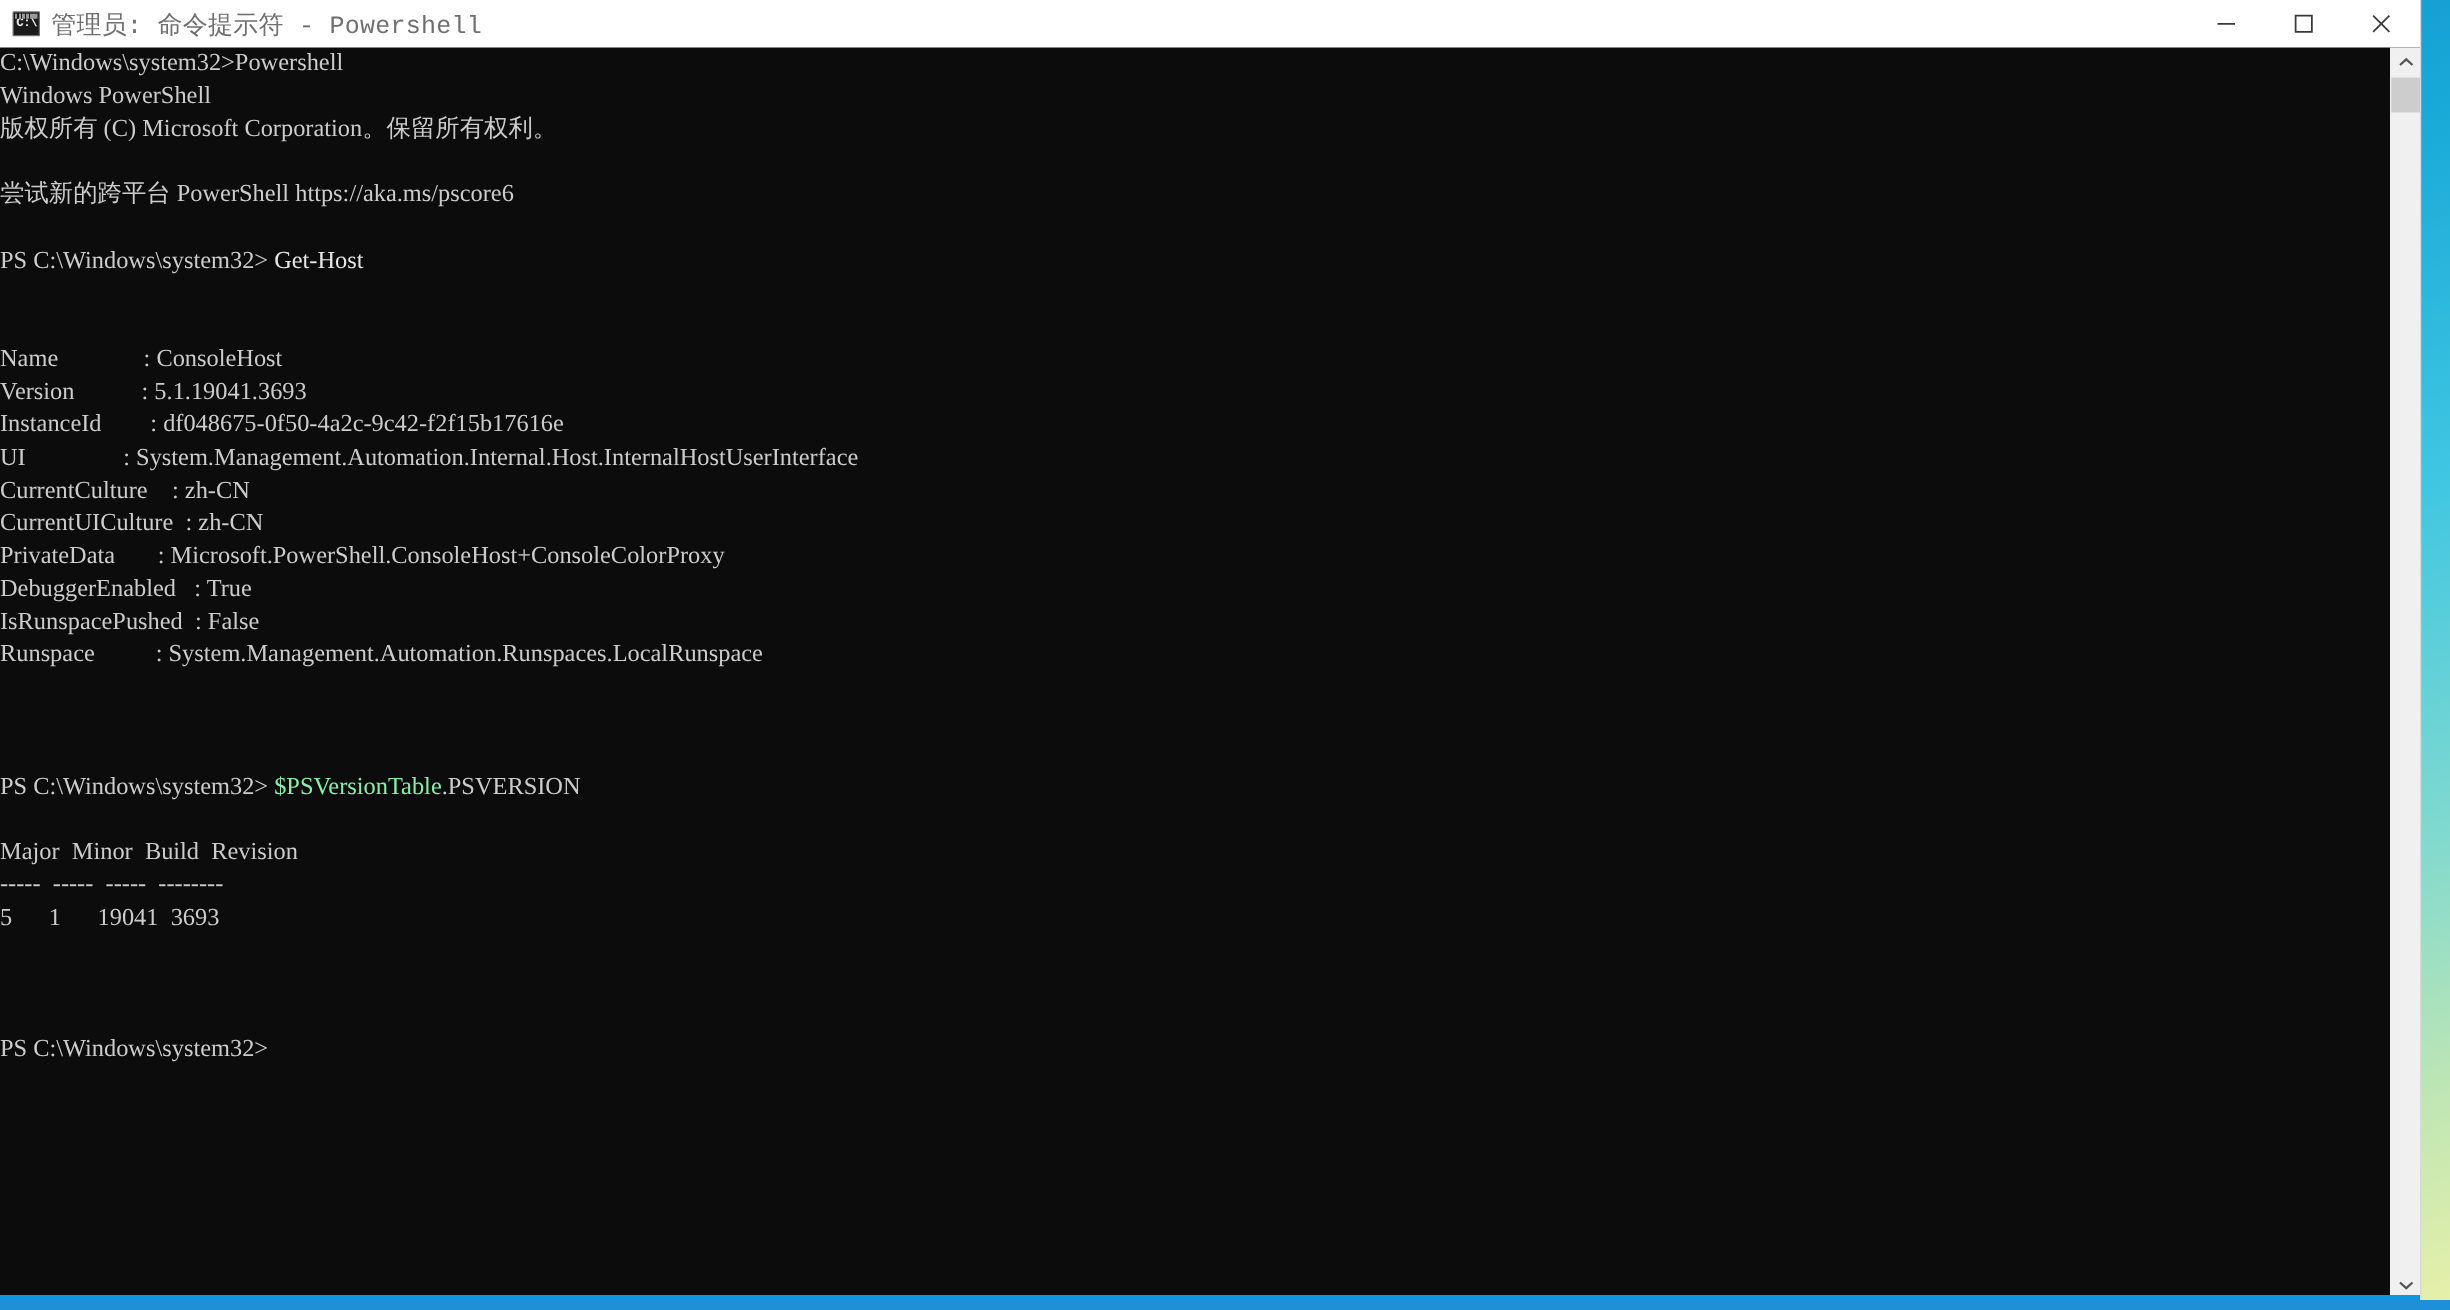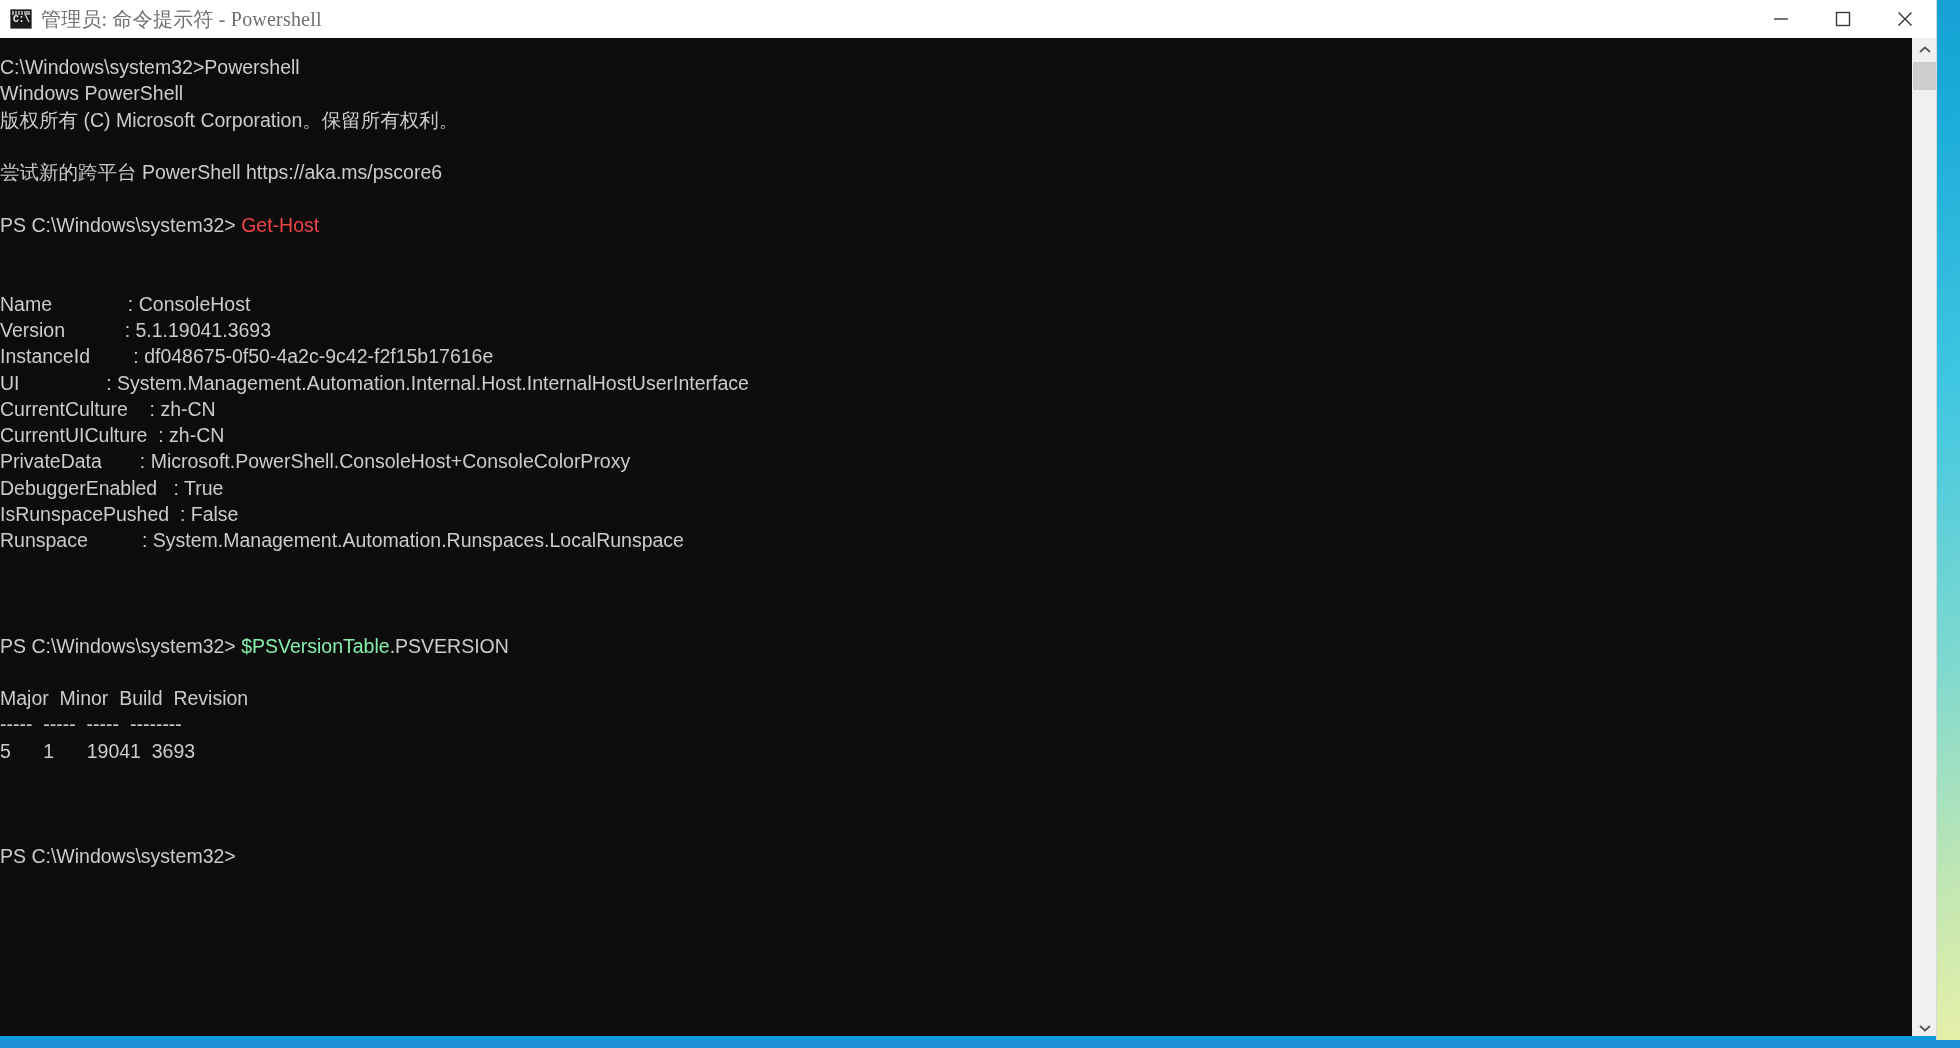--- a/index.html
+++ b/index.html
@@ -81,21 +81,21 @@
     font-size: 10px;
     line-height: 10px;
     letter-spacing: -0.5px;
     padding: 0 0 3px 2px;
     font-weight: bold;
   }
 
   #title-text {
     font-size: 20px;
     color: #6f6f6f;
-    font-family: Liberation Serif, serif;
+    font-family: Liberation Mono, monospace;
     letter-spacing: 0.2px;
     white-space: nowrap;
   }
 
   #window-controls {
     margin-left: auto;
     display: flex;
     height: 38px;
   }
   .win-btn {
@@ -112,32 +112,32 @@
   #console-body {
     flex: 1;
     display: flex;
     background: #0c0c0c;
     position: relative;
     overflow: hidden;
   }
 
   #console-text {
     flex: 1;
-    padding: 16px 0 0 0;
-    font-family: Liberation Sans, sans-serif;
+    padding: 0 0 0 0;
+    font-family: Liberation Serif, serif;
     font-size: 19.5px;
     line-height: 26.3px;
     color: #cccccc;
     white-space: pre;
     overflow: hidden;
     letter-spacing: 0px;
   }
   #console-text .line { height: 26.3px; }
   .c-white  { color: #cccccc; }
-  .c-yellow { color: #ef4444; }
+  .c-yellow { color: #e5e5e5; }
   .c-green  { color: #86efac; }
 
   
   #scrollbar {
     width: 24px;
     min-width: 24px;
     background: #f0f0f0;
     display: flex;
     flex-direction: column;
     border-left: 1px solid #f0f0f0;

